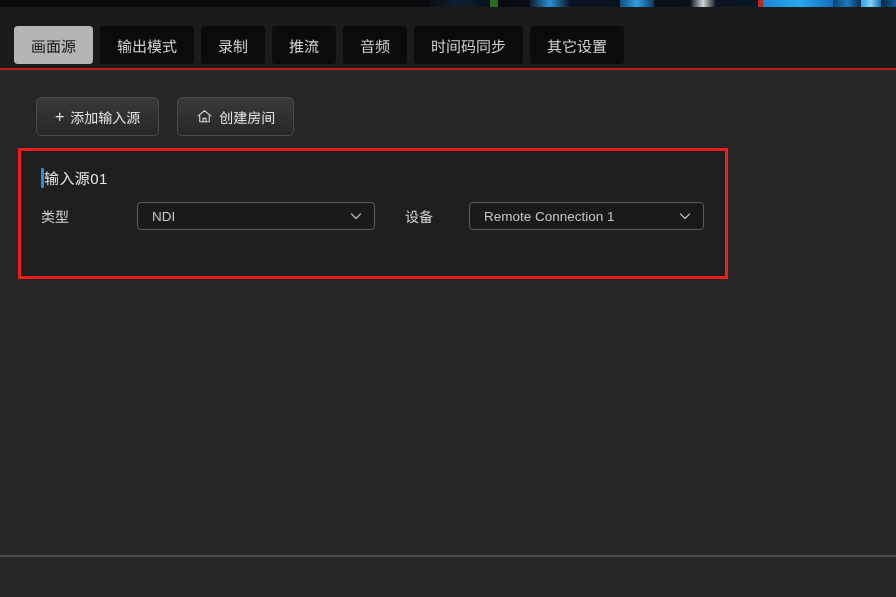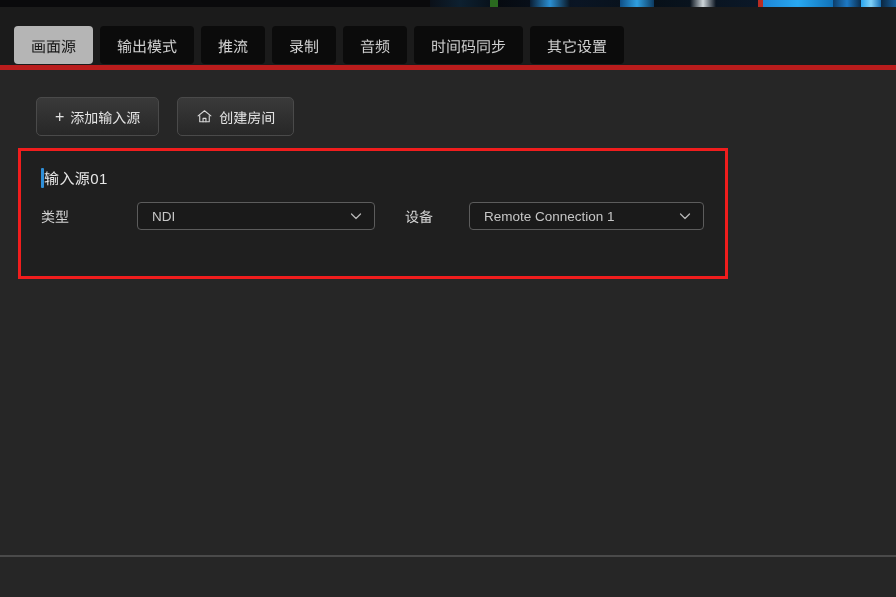--- a/index.html
+++ b/index.html
@@ -52,21 +52,21 @@
   .vs-j { left: 690px; width: 26px;  background: linear-gradient(90deg,#09121c,#cfd6da,#0a1420); }
   .vs-k { left: 530px; width: 40px;  background: linear-gradient(90deg,#0a1e34,#2b8fd2,#091522); }
 
   
   .header-bar {
     position: absolute;
     top: 7px; left: 0;
     width: 896px;
     height: 63px;
     background: #1b1b1b;
-    border-bottom: 5px solid #b91c1c;
+    border-bottom: 2px solid #b91c1c;
   }
   .tabs {
     position: absolute;
     top: 19px;
     left: 14px;
     display: flex;
     gap: 7px;
     align-items: center;
   }
   .tab {
@@ -272,24 +272,24 @@
 
   <div class="header-bar">
     <div class="tabs">
       <div class="tab active">
         <span>画面源</span>
       </div>
       <div class="tab">
         <span>输出模式</span>
       </div>
       <div class="tab">
+        <span>录制</span>
+      </div>
+      <div class="tab">
         <span>推流</span>
-      </div>
-      <div class="tab">
-        <span>录制</span>
       </div>
       <div class="tab">
         <span>音频</span>
       </div>
       <div class="tab">
         <span>时间码同步</span>
       </div>
       <div class="tab">
         <span>其它设置</span>
       </div>

